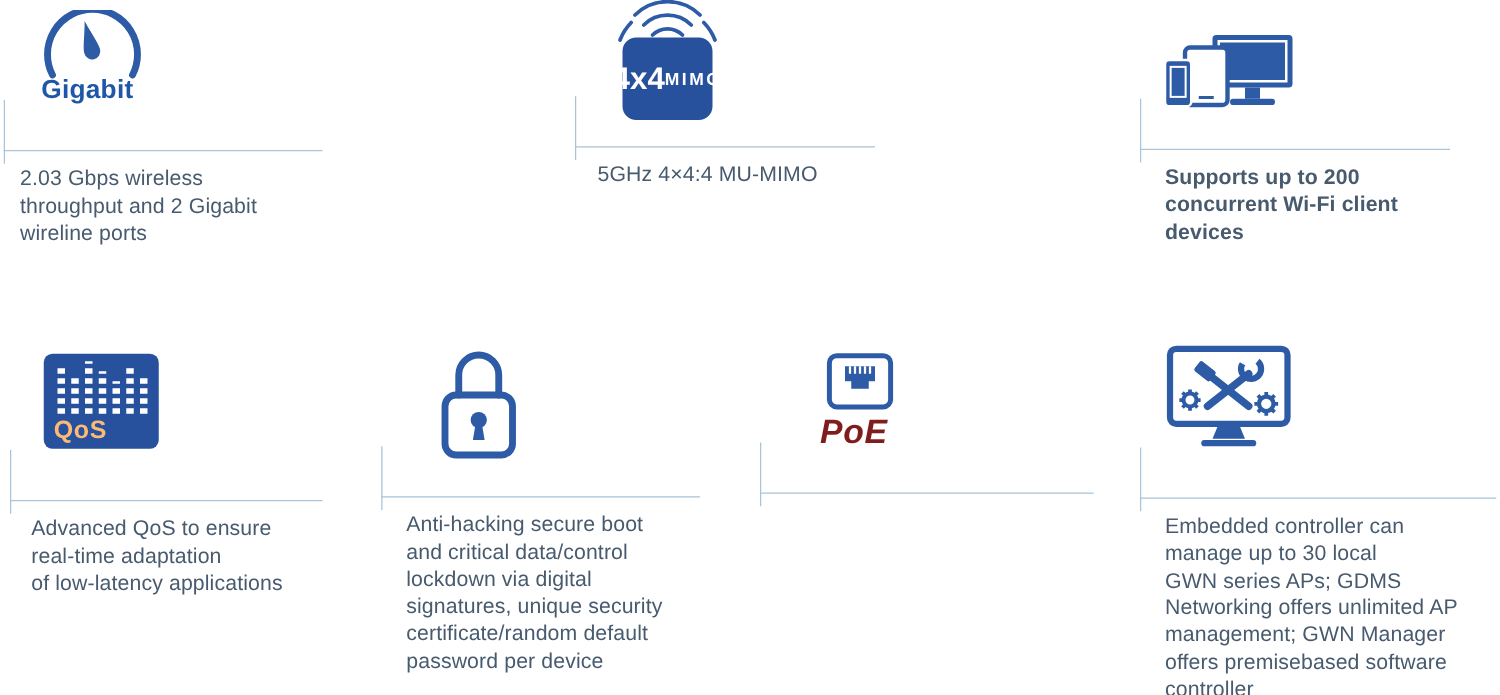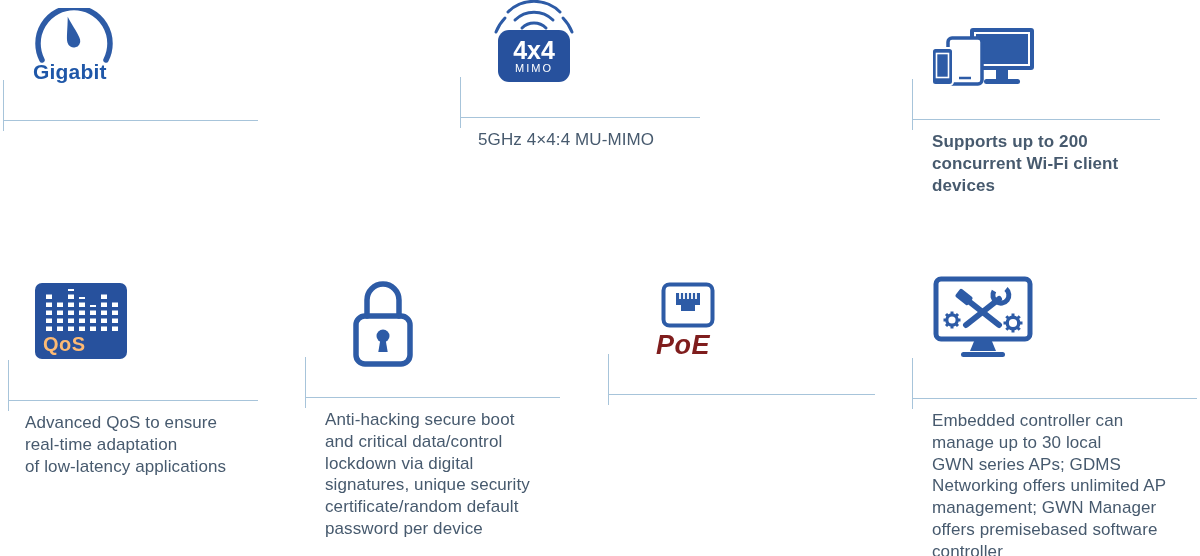--- a/index.html
+++ b/index.html
@@ -12,43 +12,46 @@
   .icon-area{position:relative;height:var(--ih);}
   .abs{position:absolute;}
   .rule{position:relative;border-top:1px solid var(--line);}
   .rule::before{content:"";position:absolute;left:0;top:-41px;width:1px;height:51px;background:var(--line);}
   .desc{
     margin:11px 0 0;font-size:17px;line-height:1.28;color:var(--text);
     white-space:pre-line;letter-spacing:.1px;
   }
   .label-blue{font-weight:700;font-size:21px;color:var(--label);letter-spacing:.2px;}
   .mimo-box{
-    width:72px;height:52px;background:var(--dark);border-radius:11px;color:#fff;
-    display:flex;flex-direction:column;align-items:center;justify-content:center;line-height:1;
+    width:72px;height:66px;background:var(--dark);border-radius:11px;color:#fff;
+    display:flex;flex-direction:row;align-items:center;justify-content:center;line-height:1;
   }
   .mimo-4x4{font-size:25px;font-weight:700;}
-  .mimo-mimo{font-size:11px;font-weight:400;letter-spacing:2px;margin-top:0;}
+  .mimo-mimo{font-size:14px;font-weight:700;letter-spacing:2px;margin-top:0;}
   .qos-box{width:92px;height:76px;background:var(--dark);border-radius:7px;position:relative;}
   .qos-label{position:absolute;left:8px;bottom:3px;color:#fdba74;font-weight:700;font-size:20px;letter-spacing:.5px;}
   .poe-label{font-weight:700;font-style:italic;font-size:27px;color:#7f1d1d;letter-spacing:.5px;}
 </style>
 </head>
 <body>
 
 <div class="canvas">
 
   <div class="card" style="left:3px;top:2px;width:255px;--ih:118px;">
     <div class="icon-area">
       <svg class="abs" style="left:27px;top:6px;" width="88" height="56" viewBox="0 0 88 56">
         <path d="M12 52 A36 36 0 1 1 76 52" fill="none" stroke="#2d5ba6" stroke-width="5.5" stroke-linecap="round"></path>
         <path transform="rotate(-14 44 34)" d="M44 8 C41 20 37.5 28 37.5 33 A6.5 6.5 0 1 0 50.5 33 C50.5 28 47 20 44 8 Z" fill="#2d5ba6"></path>
       </svg>
       <div class="abs label-blue" style="left:30px;top:58px;">Gigabit</div>
     </div>
     <div class="rule"></div>
+    <p class="desc" style="padding-left:13px;">2.03 Gbps wireless
+throughput and 2 Gigabit
+wireline ports</p>
   </div>
 
   <div class="card" style="left:460px;top:0px;width:240px;--ih:117px;">
     <div class="icon-area">
       <svg class="abs" style="left:14px;top:0px;" width="120" height="34" viewBox="0 0 120 34">
         <g fill="none" stroke="#2d5ba6" stroke-width="3" stroke-linecap="round">
           <path d="M48 28 A17 17 0 0 1 72 28"></path>
           <path d="M41 20 A27 27 0 0 1 79 20"></path>
           <path d="M34 12 A37 37 0 0 1 86 12"></path>
           <path d="M22 32 A42 42 0 0 1 31 18"></path>

